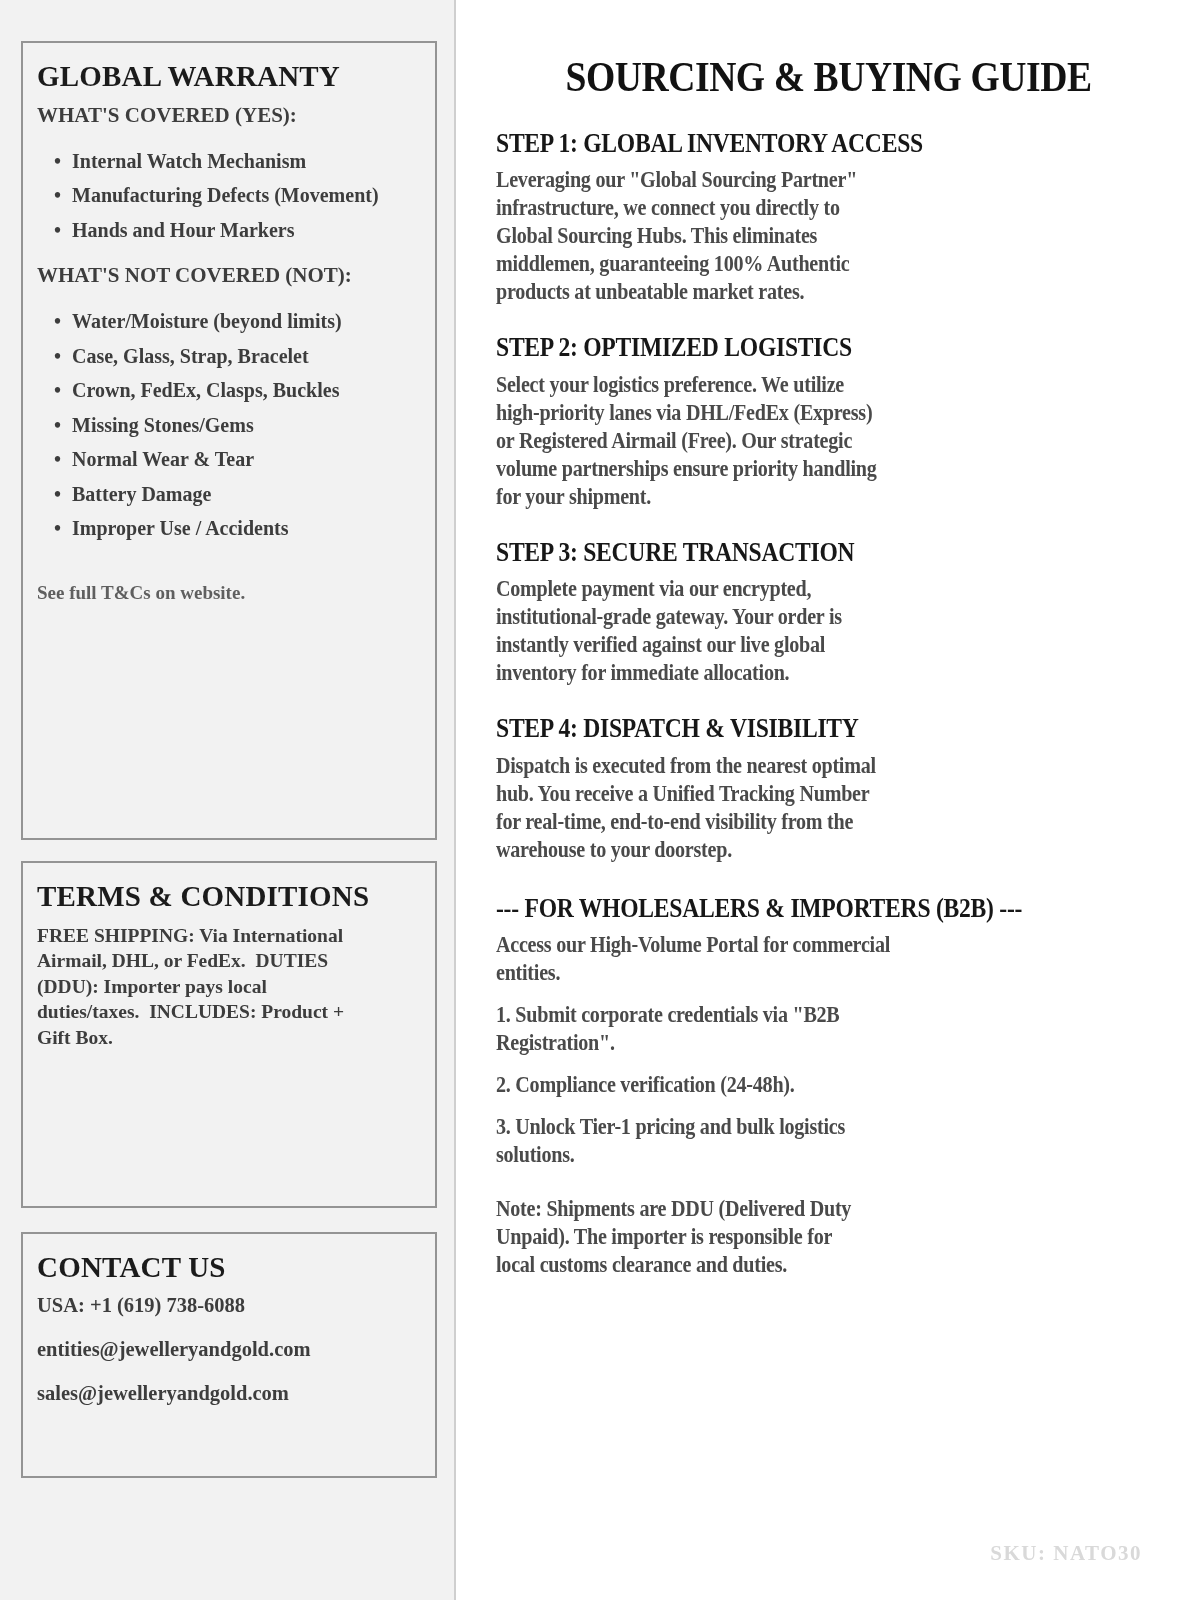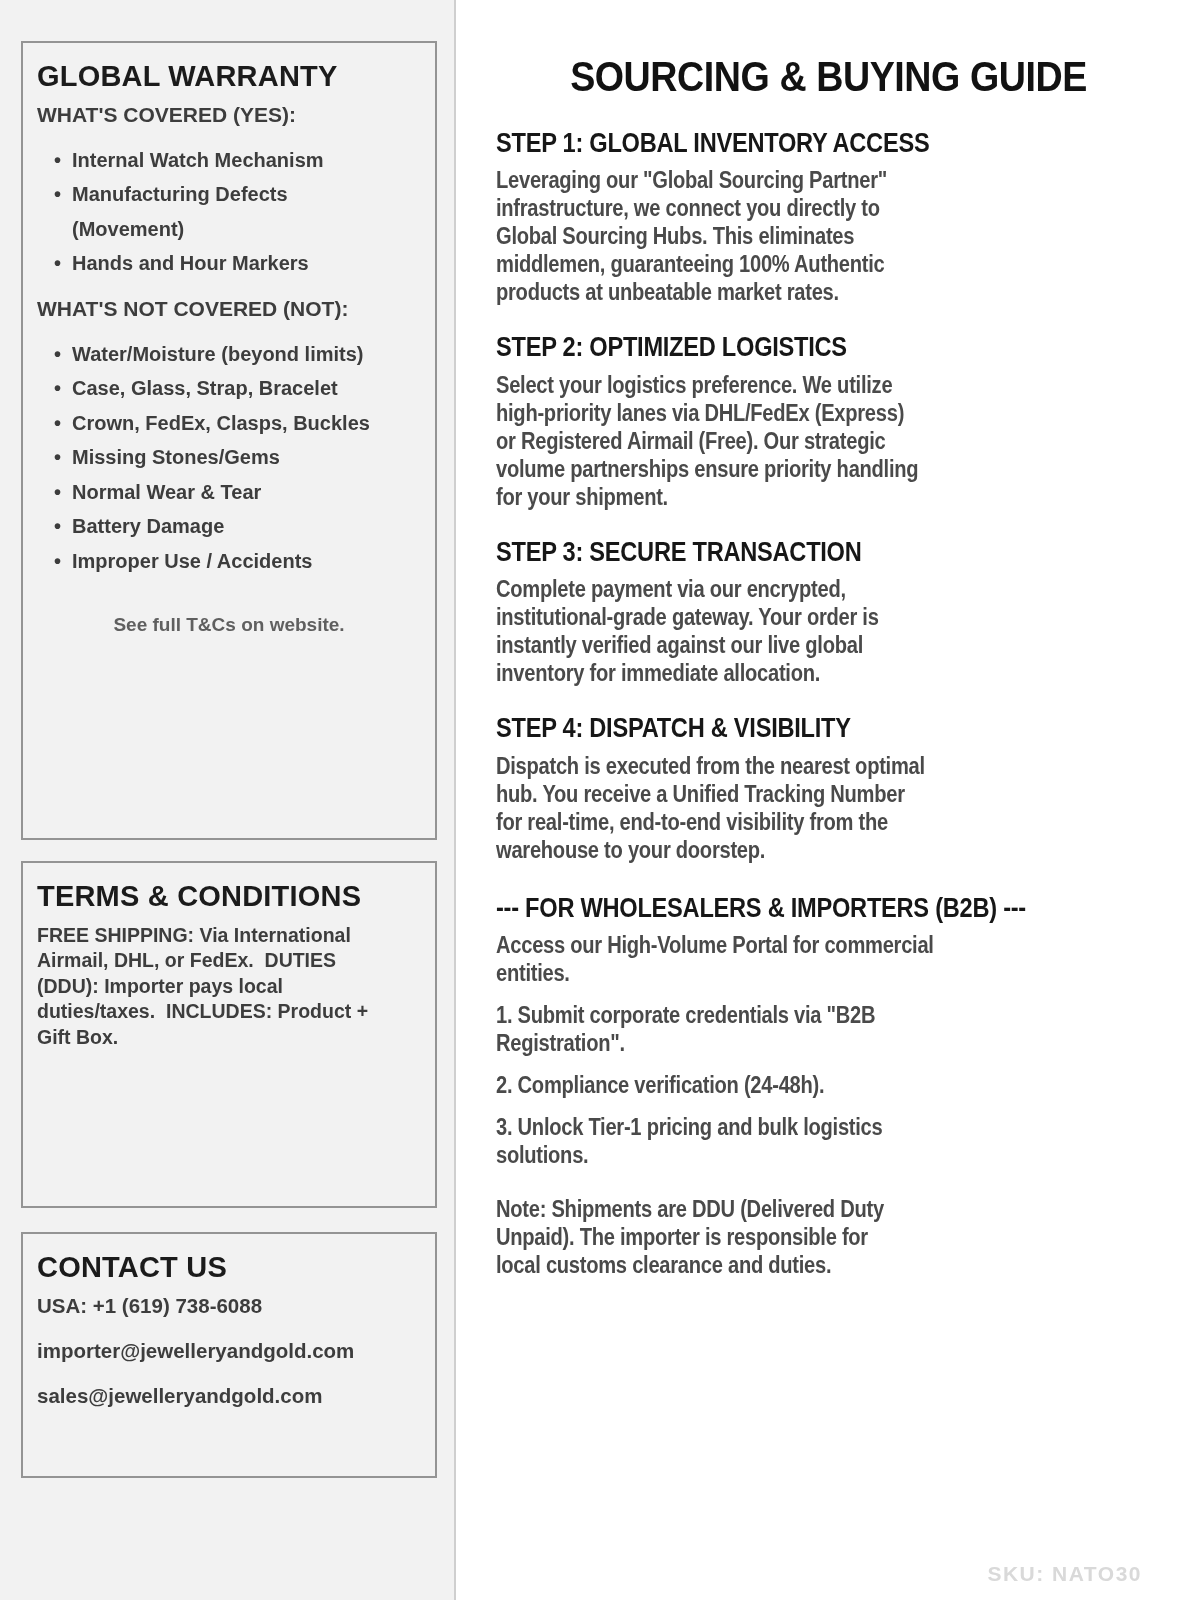--- a/index.html
+++ b/index.html
@@ -1,18 +1,18 @@
 <!DOCTYPE html>
 <html><head>
 <meta charset="utf-8">
 <style>
   html,body { margin:0; padding:0; background:#ffffff; }
   .page {
     position:relative; width:1200px; height:1600px; overflow:hidden;
-    background:#ffffff; font-family:Liberation Sans, sans-serif;
+    background:#ffffff; font-family:Liberation Serif, serif;
   }
   
   .sidebar {
     position:absolute; left:0; top:0; width:456px; height:1600px;
     background:#f2f2f2; border-right:2px solid #cfcfcf; box-sizing:border-box;
   }
   .panel {
     position:absolute; left:21px; width:416px; box-sizing:border-box;
     border:2px solid #949494; background:#f2f2f2; padding:12px 14px;
   }
@@ -28,21 +28,21 @@
   }
   .sub-heading.second { margin-top:16px; }
   .bullet-list { list-style:none; margin:16px; padding:0; }
   .bullet-list li {
     position:relative; padding-left:19px; font-size:20px; font-weight:bold;
     color:#3d3d3d; line-height:34.5px;
   }
   .bullet-list li::before {
     content:"\2022"; position:absolute; left:1px; top:0; color:#3d3d3d;
   }
-  .footnote { margin:36px 0 0; font-size:19px; font-weight:bold; color:#5f5f5f;text-align:center; }
+  .footnote { margin:36px 0 0; font-size:19px; font-weight:bold; color:#5f5f5f; }
   .terms-body {
     margin:8px 0 0; font-size:19.5px; font-weight:bold; color:#3d3d3d;
     line-height:25.5px; white-space:pre-wrap;
   }
   .contact-line { margin:0 0 21px; font-size:20.5px; font-weight:bold; color:#3d3d3d; }
   
   .main { position:absolute; left:458px; top:0; width:742px; height:1600px; background:#ffffff; }
   .main-inner {
     position:absolute; left:38px; top:0; width:760px;
     transform:scaleX(0.875); transform-origin:0 0;
@@ -57,21 +57,21 @@
   }
   .step-heading.first { margin-top:30px; }
   .step-heading.b2b { margin-top:30px; }
   .step-body {
     margin:0 0 0; font-size:23px; font-weight:bold; color:#4a4a4a;
     line-height:28px; letter-spacing:-0.3px; white-space:pre-line;
   }
   .para { margin:0 0 14px; }
   .para.note { margin-top:26px; }
   .sku {
-    position:absolute; right:58px; bottom:14px; font-size:21px; font-weight:bold;
+    position:absolute; right:58px; bottom:34px; font-size:21px; font-weight:bold;
     color:#d9d9d9; letter-spacing:1.5px;
   }
 </style>
 </head>
 <body>
 
 <div class="page">
 
   <aside class="sidebar">
 
@@ -101,21 +101,21 @@
       <p class="terms-body">FREE SHIPPING: Via International
 Airmail, DHL, or FedEx.  DUTIES
 (DDU): Importer pays local
 duties/taxes.  INCLUDES: Product +
 Gift Box.</p>
     </section>
 
     <section class="panel panel-contact">
       <h2 class="panel-title">CONTACT US</h2>
       <p class="contact-line">USA: +1 (619) 738-6088</p>
-      <p class="contact-line">importer@jewelleryandgold.com</p>
+      <p class="contact-line">entities@jewelleryandgold.com</p>
       <p class="contact-line">sales@jewelleryandgold.com</p>
     </section>
 
   </aside>
 
   <main class="main">
     <div class="main-inner">
       <h1 class="doc-title">SOURCING &amp; BUYING GUIDE</h1>
 
       <h3 class="step-heading first">STEP 1: GLOBAL INVENTORY ACCESS</h3>

